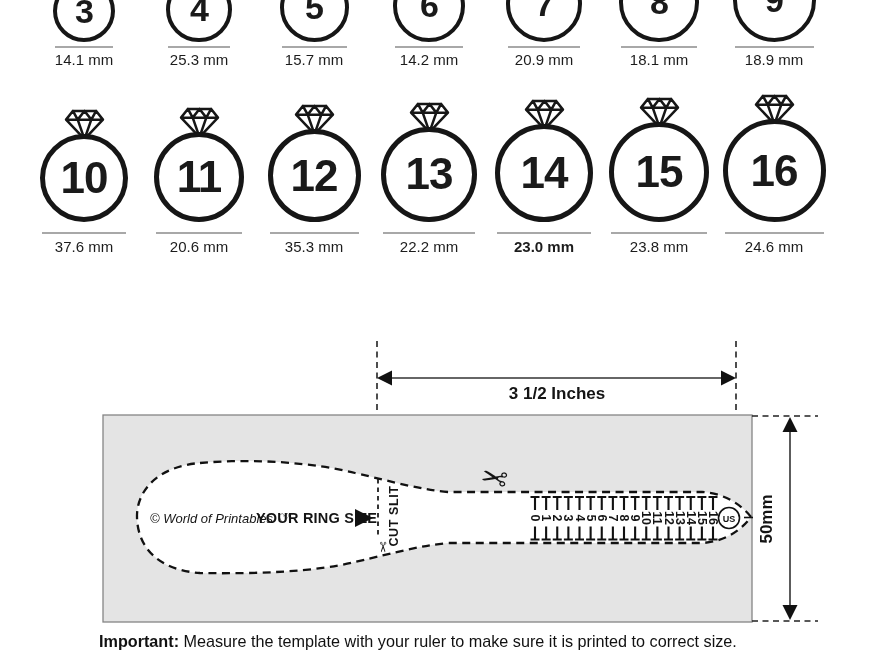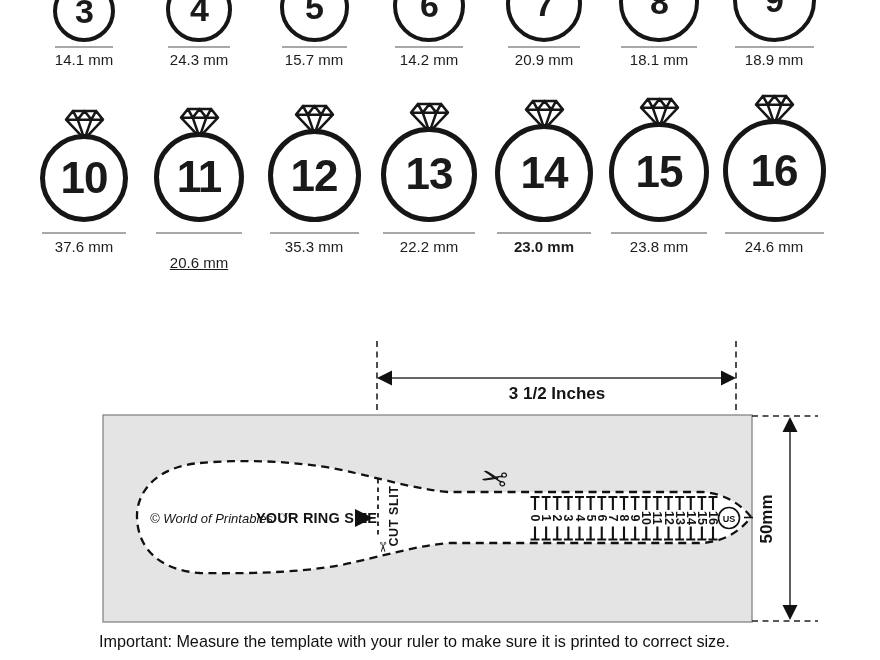--- a/index.html
+++ b/index.html
@@ -20,41 +20,41 @@
   #sizer-svg text{font-family:"Liberation Sans",sans-serif;fill:#141414;}
   .dim-label{font-size:17px;font-weight:700;}
   .strip-title{font-size:14.5px;font-weight:700;letter-spacing:.2px;}
   .brand{font-family:"DejaVu Serif",serif;font-style:italic;font-size:13px;}
   .cutslit{font-size:12.5px;font-weight:700;letter-spacing:.6px;}
   .usbadge{font-size:9px;font-weight:700;}
   #ruler-group text{font-size:12.5px;font-weight:700;}
   .scissors{font-family:"DejaVu Sans",sans-serif;}
   
   #footer-note{position:absolute;left:99px;top:632px;width:720px;font-size:16.2px;color:#111;}
-  #footer-note b{font-weight:400;}
+  #footer-note b{font-weight:700;}
 </style>
 </head>
 <body>
 
 <div class="page">
 
   <div id="ring-chart">
       <div class="ring-item" style="left: 24px; top: 0px; height: 80px;">
         <div class="ring-circle" style="left: 29px; top: -20px; width: 62px; height: 62px; border: 4px solid rgb(22, 22, 22);">
           <span class="ring-number" style="font-size: 34px;">3</span>
         </div>
         <div class="ring-underline" style="left: 31px; top: 46px; width: 58px;"></div>
         <div class="ring-mm" style="top: 51px;">14.1 mm</div>
       </div>
       <div class="ring-item" style="left: 139px; top: 0px; height: 80px;">
         <div class="ring-circle" style="left: 27.25px; top: -23.5px; width: 65.5px; height: 65.5px; border: 4px solid rgb(22, 22, 22);">
           <span class="ring-number" style="font-size: 34px;">4</span>
         </div>
         <div class="ring-underline" style="left: 29.25px; top: 46px; width: 61.5px;"></div>
-        <div class="ring-mm" style="top: 51px;">24.3 mm</div>
+        <div class="ring-mm" style="top: 51px;">25.3 mm</div>
       </div>
       <div class="ring-item" style="left: 254px; top: 0px; height: 80px;">
         <div class="ring-circle" style="left: 25.5px; top: -27px; width: 69px; height: 69px; border: 4px solid rgb(22, 22, 22);">
           <span class="ring-number" style="font-size: 34px;">5</span>
         </div>
         <div class="ring-underline" style="left: 27.5px; top: 46px; width: 65px;"></div>
         <div class="ring-mm" style="top: 51px;">15.7 mm</div>
       </div>
       <div class="ring-item" style="left: 369px; top: 0px; height: 80px;">
         <div class="ring-circle" style="left: 23.75px; top: -30.5px; width: 72.5px; height: 72.5px; border: 4px solid rgb(22, 22, 22);">
@@ -95,21 +95,21 @@
         <div class="ring-mm" style="top: 146px;">37.6 mm</div>
       </div>
       <div class="ring-item" style="left: 139px; top: 92px; height: 165px;">
         <div class="diamond-icon" style="left: 36.5px; top: 13.5px; width: 47px; height: 33px;"><svg width="47" height="33" viewBox="0 0 44 34" fill="none" stroke="#161616" stroke-width="2.6" stroke-linejoin="round" stroke-linecap="round">
   <path d="M10,3 L34,3 L41,12 L22,32 L3,12 Z M3,12 L41,12 M10,3 L15,12 M34,3 L29,12 M22,3 L15,12 M22,3 L29,12 M15,12 L22,32 M29,12 L22,32"></path>
           </svg></div>
         <div class="ring-circle" style="left: 14.75px; top: 39.5px; width: 90.5px; height: 90.5px; border: 5px solid rgb(22, 22, 22);">
           <span class="ring-number" style="font-size: 44px;">11</span>
         </div>
         <div class="ring-underline" style="left: 16.75px; top: 140px; width: 86.5px;"></div>
-        <div class="ring-mm" style="top: 162px; text-decoration: underline;">20.6 mm</div>
+        <div class="ring-mm" style="top: 146px;">20.6 mm</div>
       </div>
       <div class="ring-item" style="left: 254px; top: 92px; height: 165px;">
         <div class="diamond-icon" style="left: 36.5px; top: 11px; width: 47px; height: 33px;"><svg width="47" height="33" viewBox="0 0 44 34" fill="none" stroke="#161616" stroke-width="2.6" stroke-linejoin="round" stroke-linecap="round">
   <path d="M10,3 L34,3 L41,12 L22,32 L3,12 Z M3,12 L41,12 M10,3 L15,12 M34,3 L29,12 M22,3 L15,12 M22,3 L29,12 M15,12 L22,32 M29,12 L22,32"></path>
           </svg></div>
         <div class="ring-circle" style="left: 13.5px; top: 37px; width: 93px; height: 93px; border: 5px solid rgb(22, 22, 22);">
           <span class="ring-number" style="font-size: 44px;">12</span>
         </div>
         <div class="ring-underline" style="left: 15.5px; top: 140px; width: 89px;"></div>
         <div class="ring-mm" style="top: 146px;">35.3 mm</div>

